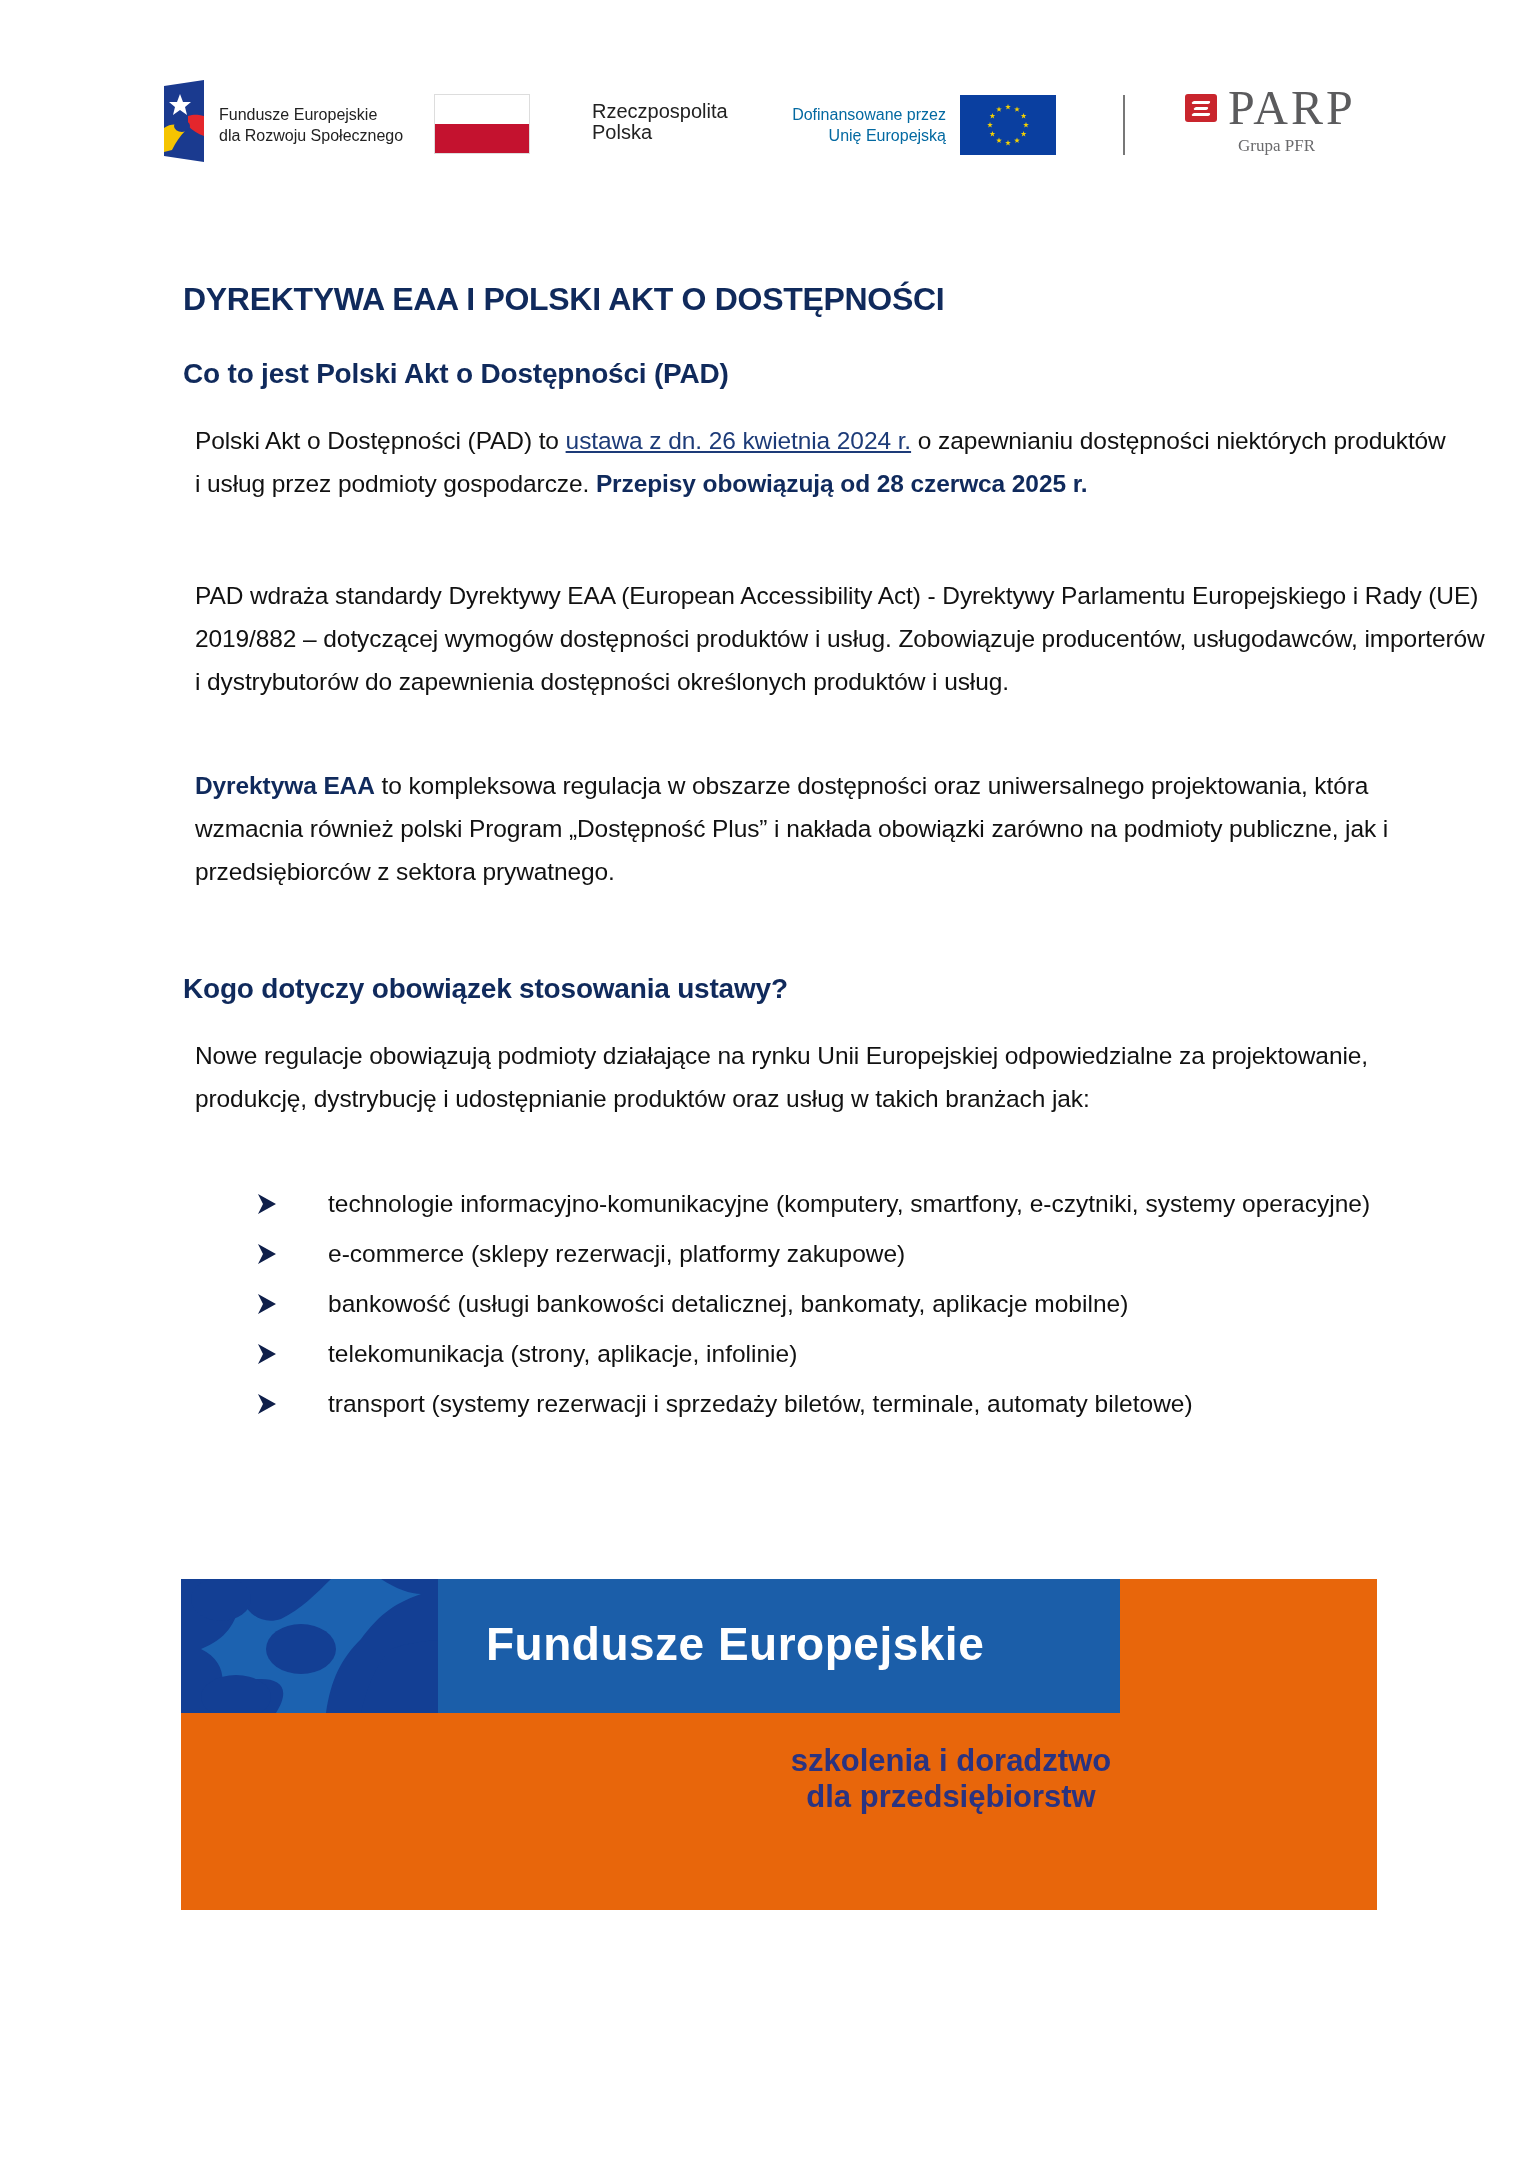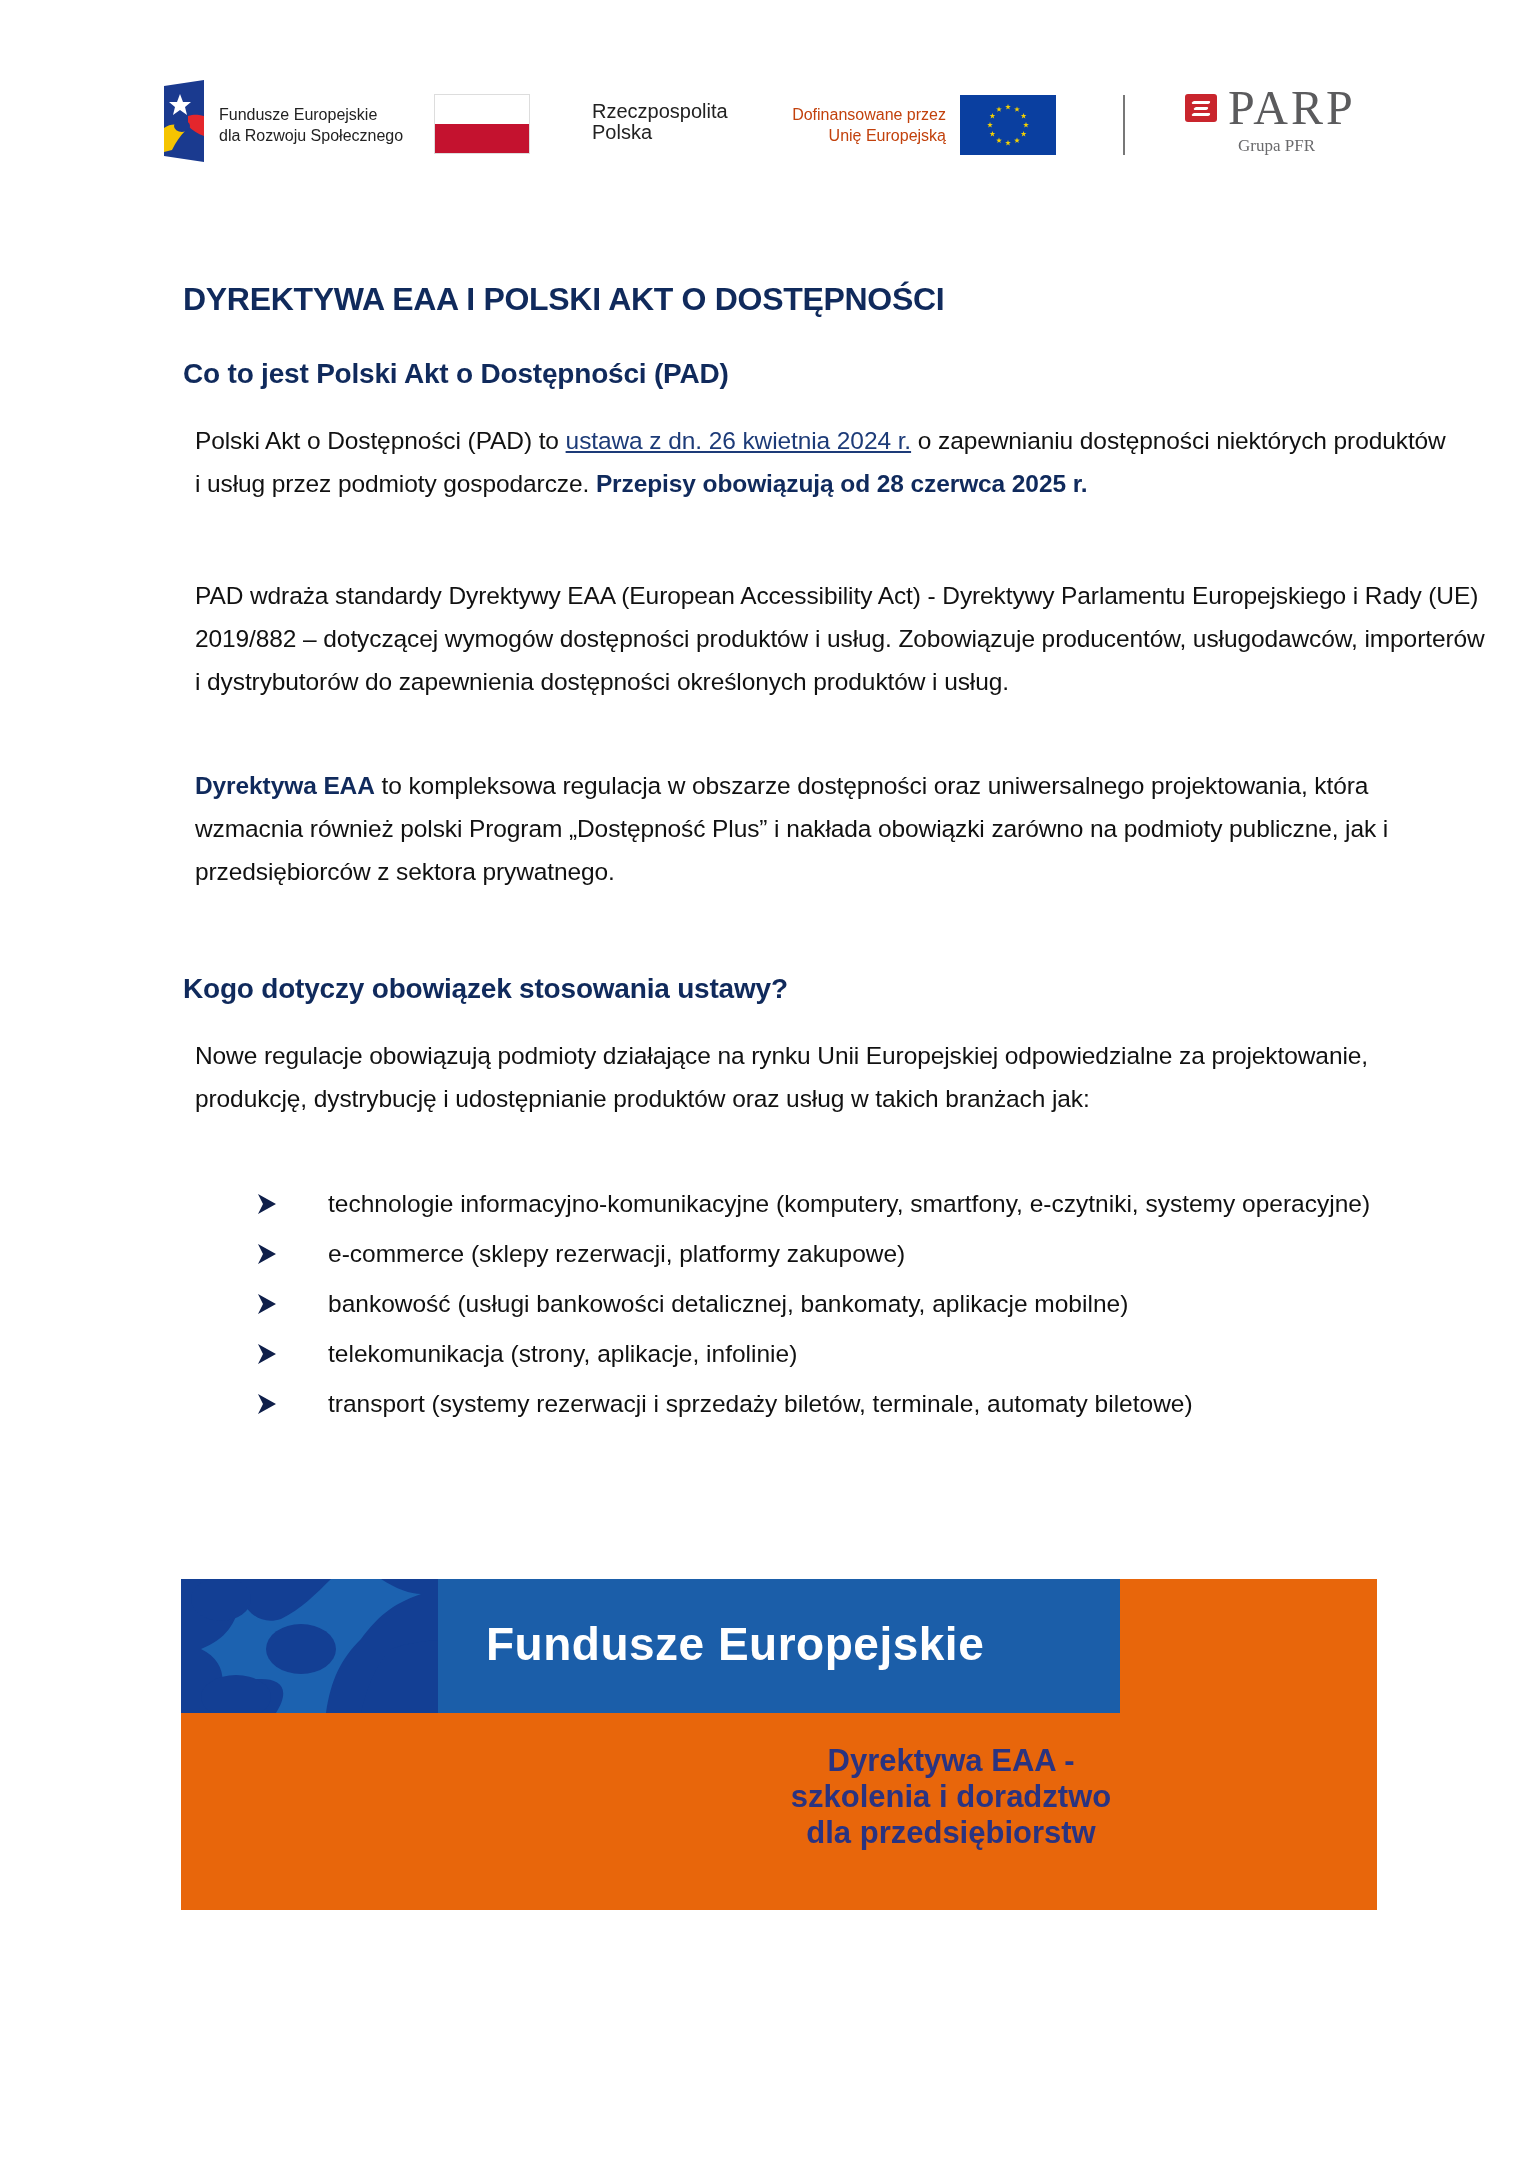--- a/index.html
+++ b/index.html
@@ -6,21 +6,21 @@
     body { width: 1530px; height: 2164px; position: relative; overflow: hidden; font-family: "Liberation Sans", sans-serif; color: #111; }
 
     
     .logos { position: absolute; top: 78px; left: 0; width: 1530px; height: 90px; }
     .logo-fe { position: absolute; left: 160px; top: 2px; width: 46px; height: 82px; }
     .logo-fe-text { position: absolute; left: 219px; top: 26px; font-size: 16px; line-height: 21px; color: #222; }
     .flag-pl { position: absolute; left: 434px; top: 16px; width: 96px; height: 60px; border: 1px solid #ddd; box-sizing: border-box; }
     .flag-pl .w { height: 50%; background: #fff; }
     .flag-pl .r { height: 50%; background: #c4122f; }
     .logo-pl-text { position: absolute; left: 592px; top: 23px; font-size: 20px; line-height: 21px; color: #222; }
-    .logo-eu-text { position: absolute; left: 740px; top: 26px; width: 206px; text-align: right; font-size: 16px; line-height: 21px; color: #c2410c; }
+    .logo-eu-text { position: absolute; left: 740px; top: 26px; width: 206px; text-align: right; font-size: 16px; line-height: 21px; color: #0369a1; }
     .flag-eu { position: absolute; left: 960px; top: 17px; width: 96px; height: 60px; background: #0a3fa0; }
     .sep { position: absolute; left: 1123px; top: 17px; width: 2px; height: 60px; background: #777; }
     .parp-mark { position: absolute; left: 1185px; top: 16px; width: 32px; height: 28px; background: #c9252d; border-radius: 3px; }
     .parp-mark i { position: absolute; left: 7px; height: 3px; background: #fff; border-radius: 2px; transform: skewX(-25deg); }
     .parp-text { position: absolute; left: 1228px; top: 6px; font-family: "Liberation Serif", serif; font-size: 48px; line-height: 48px; color: #5b5b5d; letter-spacing: 3px; }
     .parp-sub { position: absolute; left: 1238px; top: 58px; font-family: "Liberation Serif", serif; font-size: 17px; color: #6a6a6c; }
 
     
     .content { position: absolute; left: 183px; top: 270px; width: 1260px; }
     h1 { margin: 0; font-size: 32px; line-height: 42px; color: #102a5c; font-weight: bold; letter-spacing: -0.3px; }
@@ -145,17 +145,16 @@
   <svg class="stars" viewBox="0 0 257 134">
     <rect width="257" height="134" fill="#133f94"></rect>
     <path d="M150,0 L200,0 C215,10 230,15 240,15 C210,25 195,40 180,60 C160,80 150,100 145,134 L95,134 C110,110 100,100 80,100 C60,100 50,110 40,120 C45,95 40,80 20,70 C45,60 55,45 60,20 C70,40 85,45 100,40 C120,30 135,15 150,0 Z" fill="#1c62b0"></path>
     <ellipse cx="120" cy="70" rx="35" ry="25" fill="#133f94"></ellipse>
     <ellipse cx="40" cy="20" rx="30" ry="22" fill="#133f94"></ellipse>
     <ellipse cx="55" cy="118" rx="35" ry="22" fill="#133f94"></ellipse>
     <path d="M210,70 C240,60 257,62 257,62 L257,134 L180,134 C185,110 195,85 210,70 Z" fill="#133f94"></path>
   </svg>
   <div class="fe-title">Fundusze Europejskie</div>
   <div class="sub">
-    <div>Dyrektywa EAA -</div>
     <div>szkolenia i doradztwo</div>
     <div>dla przedsiębiorstw</div>
   </div>
 </div>
 
 </body></html>

